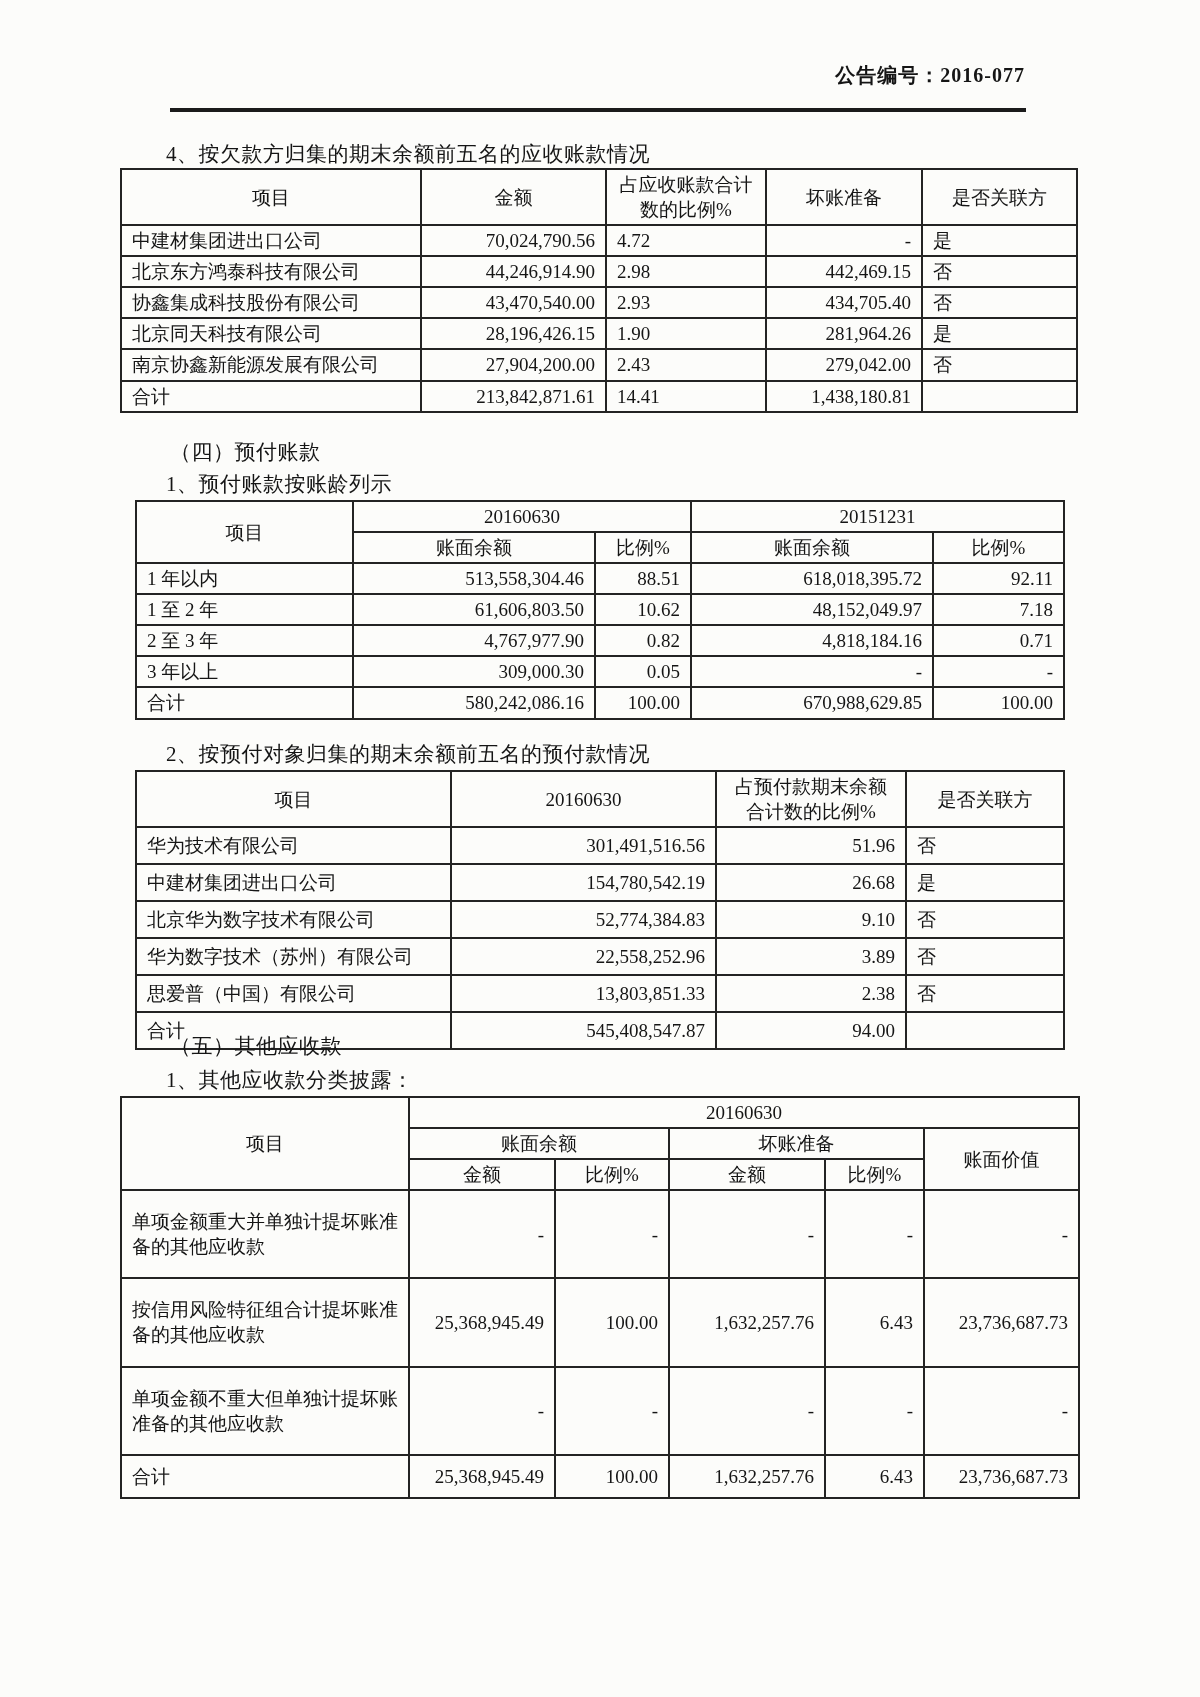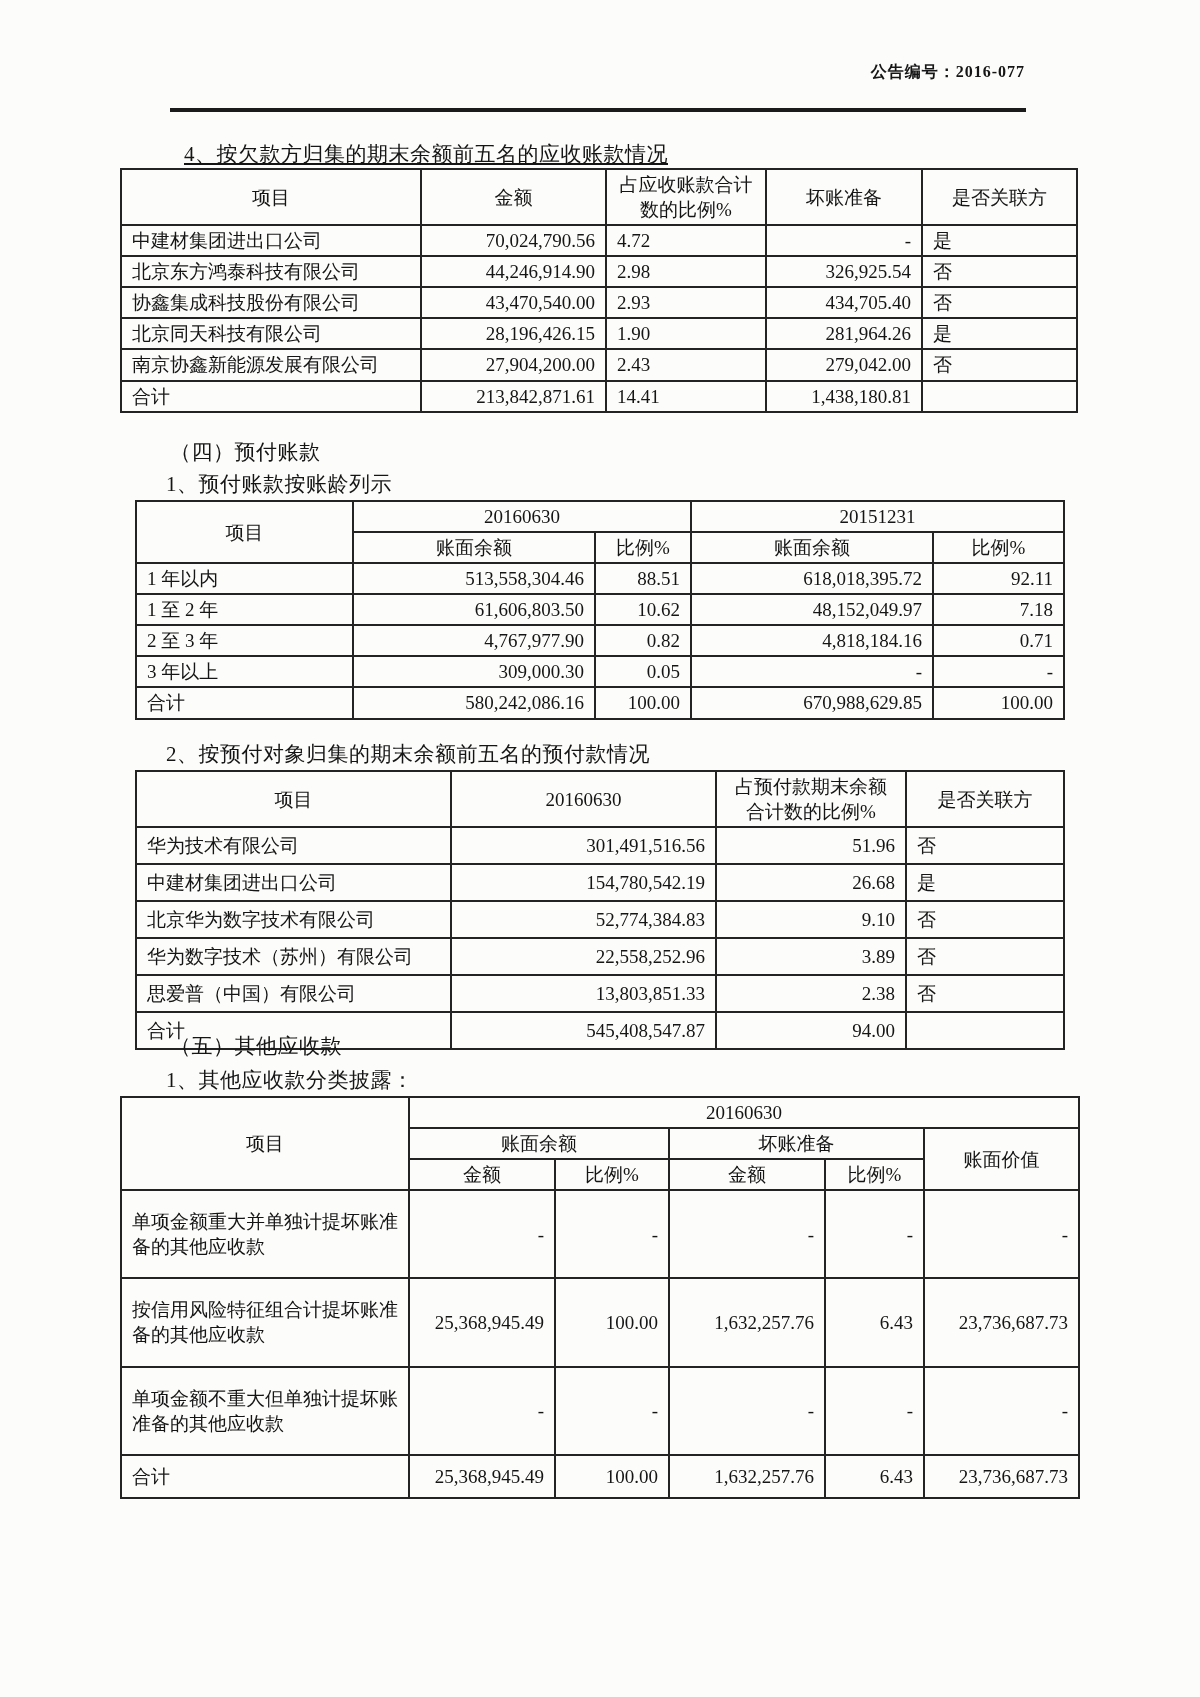--- a/index.html
+++ b/index.html
@@ -11,21 +11,21 @@
     margin: 0 auto;
     background: #fcfcfa;
     font-family: "Liberation Serif", "DejaVu Serif", serif;
     color: #151515;
     overflow: hidden;
   }
   .doc-number {
     position: absolute;
     top: 62px;
     right: 175px;
-    font-size: 16px;
+    font-size: 20px;
     font-weight: bold;
     letter-spacing: 1px;
   }
   .header-rule {
     position: absolute;
     top: 108px;
     left: 170px;
     width: 856px;
     height: 4px;
     background: #1b1b1b;
@@ -64,21 +64,21 @@
   #t4 tr.sum td { padding-top: 8px; padding-bottom: 8px; }
 </style>
 </head>
 <body>
 
 <div class="page">
 
   <div class="doc-number">公告编号：2016-077</div>
   <div class="header-rule"></div>
 
-  <div class="sec" style="top:140px;left:184px;text-decoration:underline;">4、按欠款方归集的期末余额前五名的应收账款情况</div>
+  <div class="sec" style="top:140px;left:166px;">4、按欠款方归集的期末余额前五名的应收账款情况</div>
 
   <table class="tbl" id="t1" style="top:168px;left:120px;width:958px;">
     <colgroup>
         <col style="width:300px">
         <col style="width:185px">
         <col style="width:160px">
         <col style="width:156px">
         <col>
       </colgroup>
     <thead>
@@ -95,21 +95,21 @@
         <td class="al">中建材集团进出口公司</td>
         <td class="ar">70,024,790.56</td>
         <td class="ac">4.72</td>
         <td class="ar">-</td>
         <td class="al">是</td>
       </tr>
       <tr>
         <td class="al">北京东方鸿泰科技有限公司</td>
         <td class="ar">44,246,914.90</td>
         <td class="ac">2.98</td>
-        <td class="ar">326,925.54</td>
+        <td class="ar">442,469.15</td>
         <td class="al">否</td>
       </tr>
       <tr>
         <td class="al">协鑫集成科技股份有限公司</td>
         <td class="ar">43,470,540.00</td>
         <td class="ac">2.93</td>
         <td class="ar">434,705.40</td>
         <td class="al">否</td>
       </tr>
       <tr>

